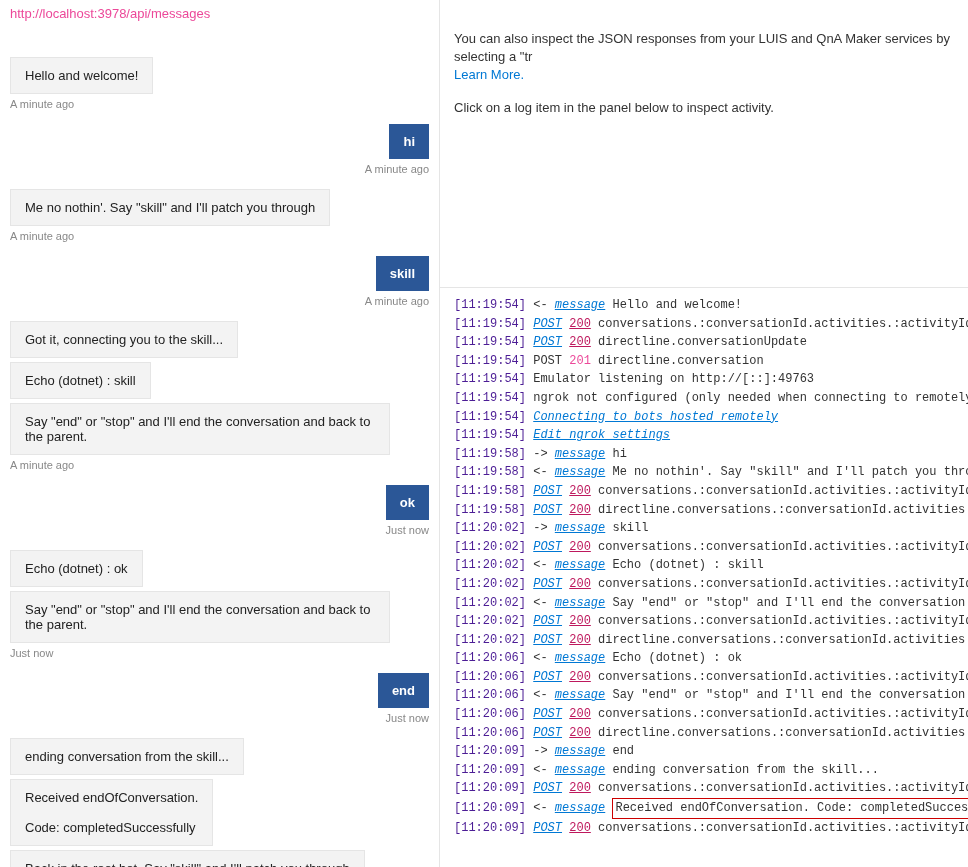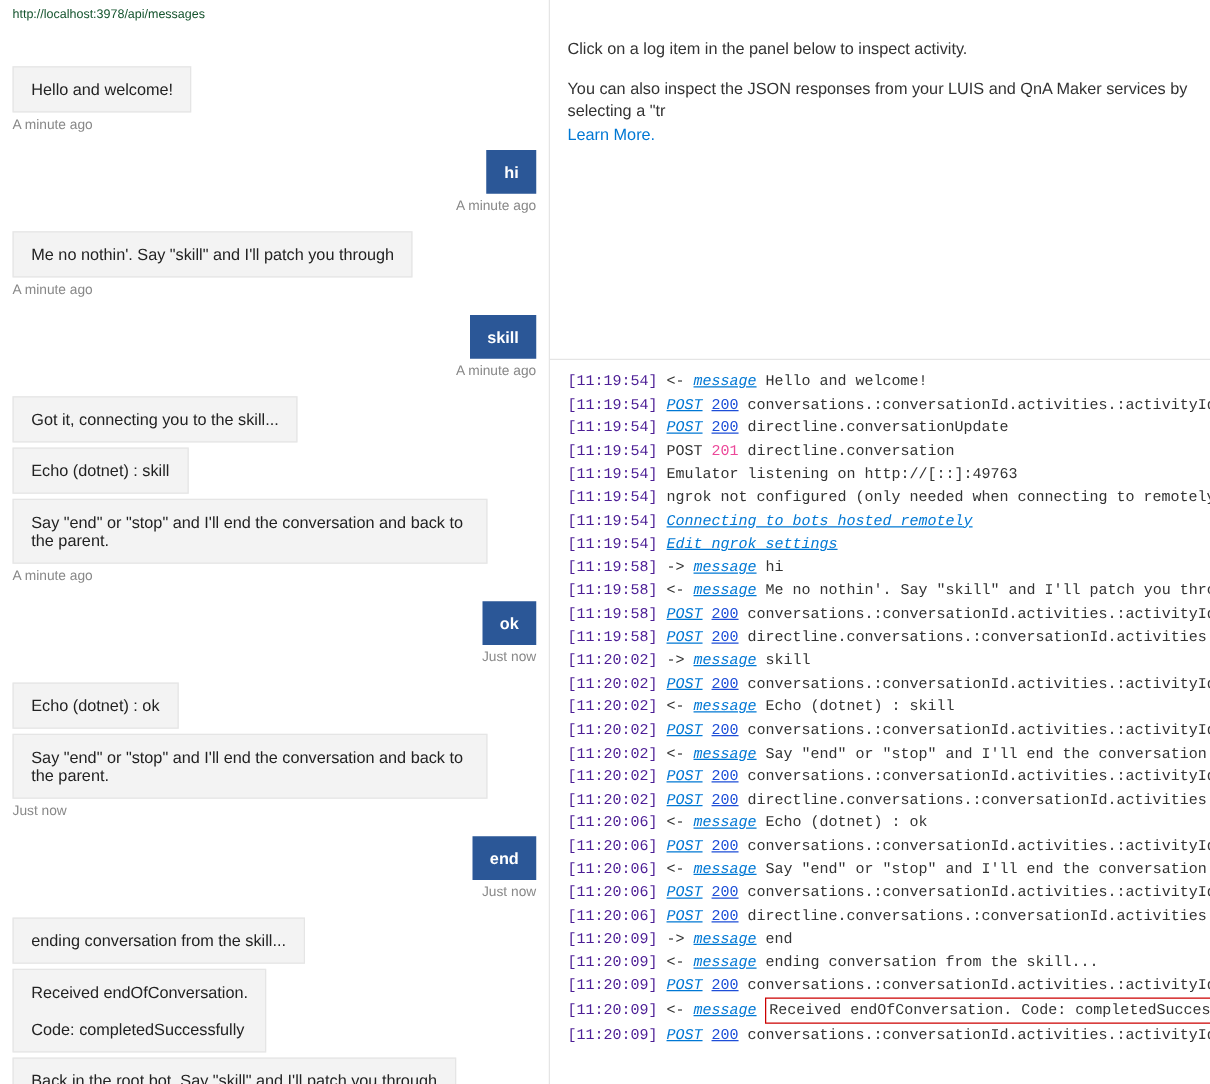--- a/index.html
+++ b/index.html
@@ -1,36 +1,36 @@
 <!DOCTYPE html>
 <html><head>
 <meta charset="utf-8">
 <style>
 * { margin: 0; padding: 0; box-sizing: border-box; }
 body { font-family: "Segoe UI", -apple-system, sans-serif; font-size: 13px; color: #333; background: #fff; width: 968px; }
 .container { display: flex; }
 .left-panel { width: 440px; padding: 6px 10px 10px 10px; border-right: 1px solid #e5e5e5; }
 .right-panel { width: 528px; padding: 0; overflow: hidden; }
-.url { color: #14532d; font-size: 10px; margin-bottom: 36px; }
+.url { color: #ec4899; font-size: 13px; margin-bottom: 36px; }
 .chat { display: flex; flex-direction: column; }
 .msg-group { display: flex; flex-direction: column; margin-bottom: 14px; }
 .msg-group.user { align-items: flex-end; }
 .msg-group.bot { align-items: flex-start; }
 .msg-bot { background: #f3f3f3; border: 1px solid #e5e5e5; padding: 10px 14px; margin-bottom: 4px; max-width: 380px; font-size: 13px; color: #222; }
 .msg-user { background: #2b5797; color: #fff; padding: 10px 14px; margin-bottom: 4px; font-size: 13px; font-weight: 600; }
 .ts { color: #888; font-size: 11px; margin-top: 0px; }
 .right-top { padding: 30px 14px 14px 14px; border-bottom: 1px solid #e5e5e5; height: 288px; }
 .right-top p { font-size: 13px; color: #333; margin-bottom: 14px; line-height: 1.4; }
 .link { color: #0078d4; text-decoration: none; }
 .log { padding: 8px 14px; font-family: Consolas, "Courier New", monospace; font-size: 12px; line-height: 1.55; color: #333; white-space: nowrap; overflow: hidden; }
 .log-line { }
 .log-ts { color: #4c1d95; }
 .log-arrow { color: #333; }
 .log-link { color: #0078d4; text-decoration: underline; font-style: italic; }
-.log-code { color: #1d4ed8; text-decoration: underline; }
+.log-code { color: #be185d; text-decoration: underline; }
 .log-code201 { color: #ec4899; text-decoration: none; }
 .hl { border: 1.5px solid #c00; padding: 0 2px; display: inline-block; }
 </style>
 </head>
 <body>
 
 <div class="container">
   <div class="left-panel">
     <div class="url">http://localhost:3978/api/messages</div>
     <div class="chat" id="chat">
@@ -73,22 +73,22 @@
           <div class="msg-bot" style="white-space: pre-line;">ending conversation from the skill...</div>
           <div class="msg-bot" style="white-space: pre-line;">Received endOfConversation.
 
 Code: completedSuccessfully</div>
           <div class="msg-bot" style="white-space: pre-line;">Back in the root bot. Say "skill" and I'll patch you through</div>
         </div>
       </div>
   </div>
   <div class="right-panel">
     <div class="right-top">
+      <p><span>You can also inspect the JSON responses from your LUIS and QnA Maker services by selecting a "tr</span><br><a href="#" class="link">Learn More.</a></p>
       <p>Click on a log item in the panel below to inspect activity.</p>
-      <p><span>You can also inspect the JSON responses from your LUIS and QnA Maker services by selecting a "tr</span><br><a href="#" class="link">Learn More.</a></p>
     </div>
     <div class="log" id="log">
         <div class="log-line"><span class="log-ts">[11:19:54]</span> <span class="log-arrow">&lt;-</span> <span class="log-link">message</span> <span>Hello and welcome!</span></div>
         <div class="log-line"><span class="log-ts">[11:19:54]</span> <span class="log-link">POST</span> <span class="log-code">200</span> <span>conversations.:conversationId.activities.:activityId</span></div>
         <div class="log-line"><span class="log-ts">[11:19:54]</span> <span class="log-link">POST</span> <span class="log-code">200</span> <span>directline.conversationUpdate</span></div>
         <div class="log-line"><span class="log-ts">[11:19:54]</span> <span class="">POST</span> <span class="log-code201">201</span> <span>directline.conversation</span></div>
         <div class="log-line"><span class="log-ts">[11:19:54]</span> <span>Emulator listening on http://[::]:49763</span></div>
         <div class="log-line"><span class="log-ts">[11:19:54]</span> <span>ngrok not configured (only needed when connecting to remotely hosted</span></div>
         <div class="log-line"><span class="log-ts">[11:19:54]</span> <span class="log-link">Connecting to bots hosted remotely</span></div>
         <div class="log-line"><span class="log-ts">[11:19:54]</span> <span class="log-link">Edit ngrok settings</span></div>

